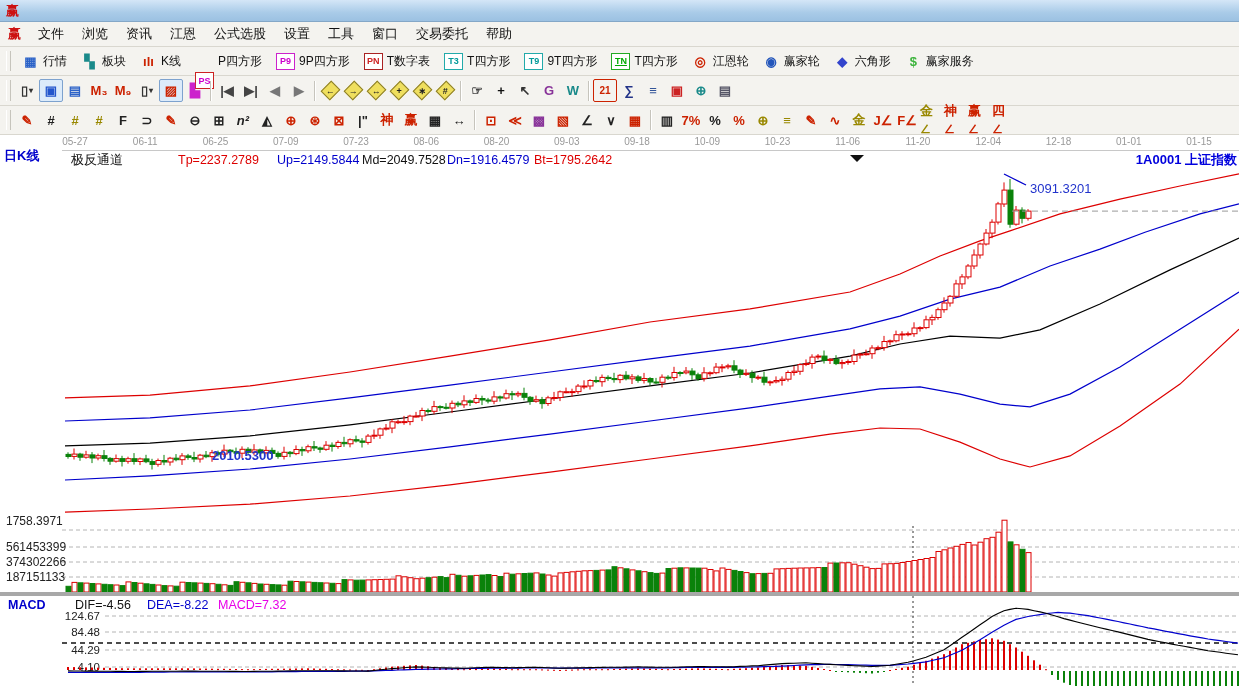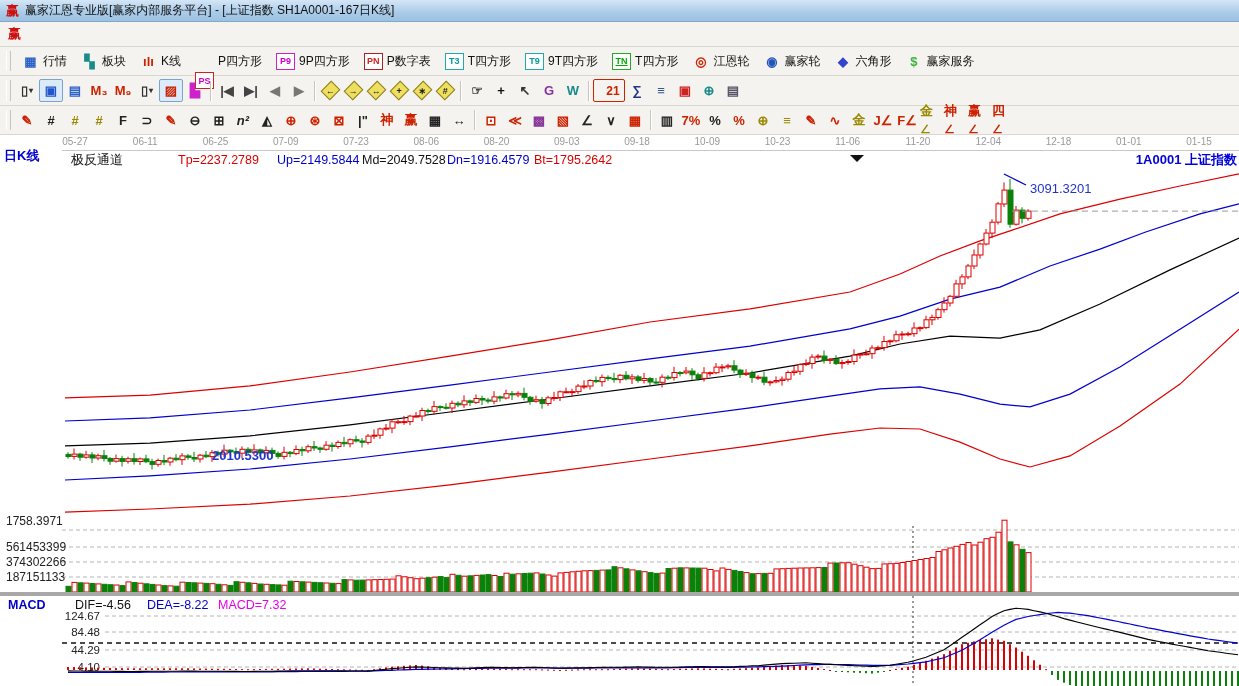--- a/index.html
+++ b/index.html
@@ -34,25 +34,36 @@
   .dmd-wrap{display:inline-flex;align-items:center;justify-content:center;width:21px;height:21px;
     border:1px solid transparent;border-radius:2px;}
   #chart-wrap{position:relative;width:1239px;height:555px;background:#fff;}
   svg text{font-family:"Liberation Sans",sans-serif;}
 </style>
 </head>
 <body>
 
 <div class="titlebar">
   <span class="logo">赢</span>
-  <span class="ttl">赢家江恩专业版[赢家内部服务平台] - [上证指数  SH1A0001-167日K线]</span>
 </div>
 
 <div class="menubar">
   <span class="logo">赢</span>
+  <span id="menu-items" style="display:flex;">
+      <span class="menu-item">文件</span>
+      <span class="menu-item">浏览</span>
+      <span class="menu-item">资讯</span>
+      <span class="menu-item">江恩</span>
+      <span class="menu-item">公式选股</span>
+      <span class="menu-item">设置</span>
+      <span class="menu-item">工具</span>
+      <span class="menu-item">窗口</span>
+      <span class="menu-item">交易委托</span>
+      <span class="menu-item">帮助</span>
+    </span>
 </div>
 
 <div class="toolbar" id="toolbar-main">
   <div class="grip"></div>
 <div class="tb-btn">
       <span class="tb-ico" style="color: rgb(43, 98, 200);">▦</span>
       <span>行情</span>
     </div>
     <div class="tb-btn">
       <span class="tb-ico" style="color: rgb(26, 138, 138);">▚</span>
@@ -65,21 +76,21 @@
     <div class="tb-btn">
       <span class="tb-badge" style="border-color: rgb(204, 34, 34); color: rgb(204, 0, 204); margin-top: 39px;">PS</span>
       <span>P四方形</span>
     </div>
     <div class="tb-btn">
       <span class="tb-badge" style="border-color: rgb(204, 34, 204); color: rgb(204, 0, 204);">P9</span>
       <span>9P四方形</span>
     </div>
     <div class="tb-btn">
       <span class="tb-badge" style="border-color: rgb(170, 34, 34); color: rgb(204, 34, 34);">PN</span>
-      <span>P数字表</span>
+      <span>T数字表</span>
     </div>
     <div class="tb-btn">
       <span class="tb-badge" style="border-color: rgb(34, 170, 170); color: rgb(0, 153, 153);">T3</span>
       <span>T四方形</span>
     </div>
     <div class="tb-btn">
       <span class="tb-badge" style="border-color: rgb(34, 170, 170); color: rgb(0, 153, 153);">T9</span>
       <span>9T四方形</span>
     </div>
     <div class="tb-btn">
@@ -150,21 +161,21 @@
         <span>#</span>
       </div>
     </div>
     <div class="sep"></div>
     <div class="sq-btn" style="color: rgb(68, 68, 68);">☞</div>
     <div class="sq-btn" style="color: rgb(17, 17, 17);">+</div>
     <div class="sq-btn" style="color: rgb(51, 51, 51);">↖</div>
     <div class="sq-btn" style="color: rgb(136, 51, 153);">G</div>
     <div class="sq-btn" style="color: rgb(26, 138, 138);">W</div>
     <div class="sep"></div>
-    <div class="sq-btn" style="color: rgb(204, 34, 0); border: 1px solid rgb(204, 34, 0); font-size: 12px; padding-left: 8px;">21</div>
+    <div class="sq-btn" style="color: rgb(204, 34, 0); border: 1px solid rgb(204, 34, 0); font-size: 10px;">21</div>
     <div class="sq-btn" style="color: rgb(34, 51, 136);">∑</div>
     <div class="sq-btn" style="color: rgb(51, 85, 153);">≡</div>
     <div class="sq-btn" style="color: rgb(204, 34, 34);">▣</div>
     <div class="sq-btn" style="color: rgb(26, 138, 138);">⊕</div>
     <div class="sq-btn" style="color: rgb(85, 85, 102);">▤</div>
   </div>
 
 <div class="toolbar" id="toolbar-draw">
   <div class="grip"></div>
 <div class="sq-btn" style="color: rgb(204, 34, 0);">✎</div>

